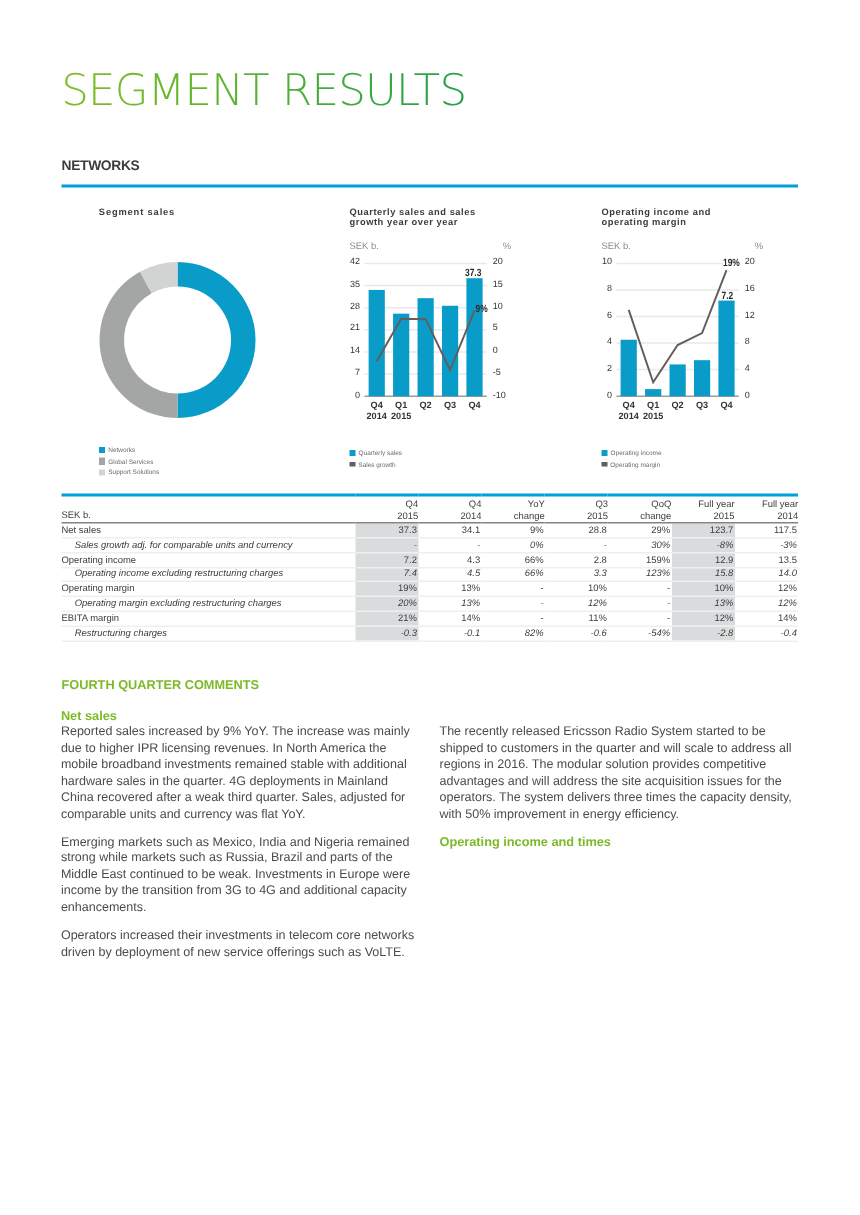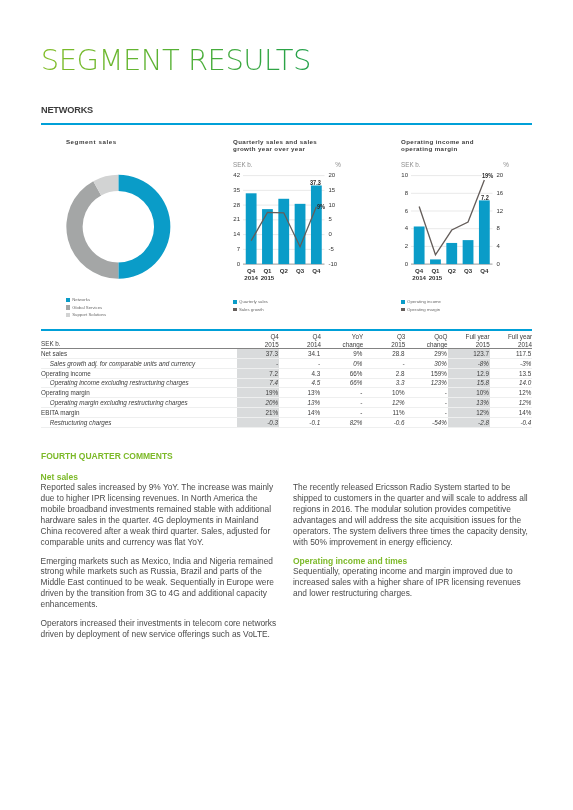--- a/index.html
+++ b/index.html
@@ -322,25 +322,24 @@
             <td class="num ital">-0.4</td>
           </tr>
         </tbody>
       </table>
   </div>
 
   <div class="comments-title">FOURTH QUARTER COMMENTS</div>
   <div class="col left" id="col-left">
       <div class="sub">Net sales</div>
       <p class="para">Reported sales increased by 9% YoY. The increase was mainly due to higher IPR licensing revenues. In North America the mobile broadband investments remained stable with additional hardware sales in the quarter. 4G deployments in Mainland China recovered after a weak third quarter. Sales, adjusted for comparable units and currency was flat YoY.</p>
-      <p class="para">Emerging markets such as Mexico, India and Nigeria remained strong while markets such as Russia, Brazil and parts of the Middle East continued to be weak. Sequentially in Europe were driven by the transition from 3G to 4G and additional capacity enhancements.</p>
+      <p class="para">Emerging markets such as Mexico, India and Nigeria remained strong while markets such as Russia, Brazil and parts of the Middle East continued to be weak. Investments in Europe were income by the transition from 3G to 4G and additional capacity enhancements.</p>
       <p class="para">Operators increased their investments in telecom core networks driven by deployment of new service offerings such as VoLTE.</p>
     </div>
   <div class="col right" id="col-right">
       <p class="para">The recently released Ericsson Radio System started to be shipped to customers in the quarter and will scale to address all regions in 2016. The modular solution provides competitive advantages and will address the site acquisition issues for the operators. The system delivers three times the capacity density, with 50% improvement in energy efficiency.</p>
       <div class="sub">Operating income and times</div>
-      <p class="para">Sequentially, operating income and margin improved due to increased sales with a higher share of IPR licensing revenues and lower restructuring charges.</p>
     </div>
 
   <div class="pgno">8</div>
   <div class="footer">Ericsson  |  Fourth Quarter and Full-Year Report 2015</div>
 
 </div>
 
 </body></html>

